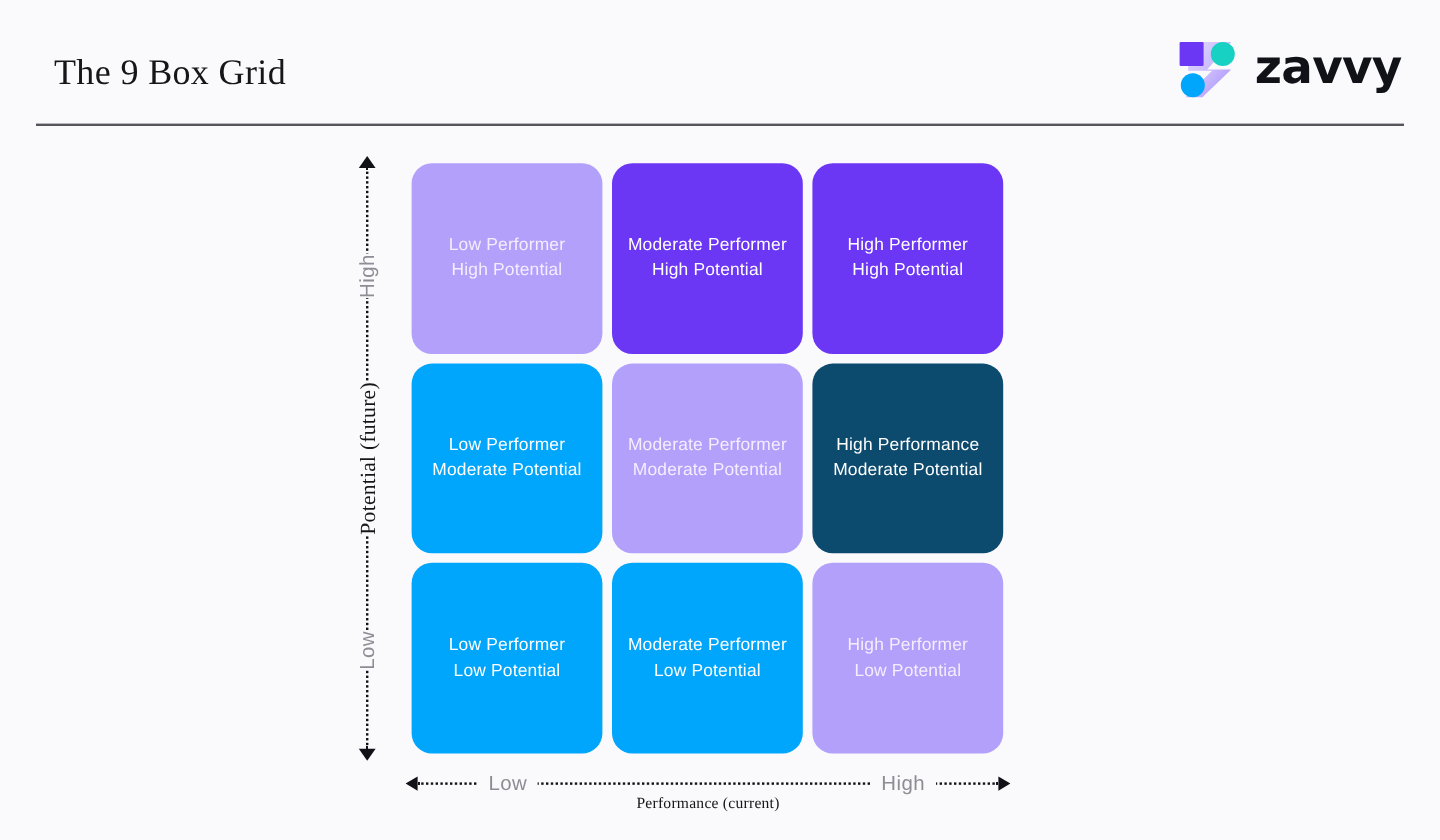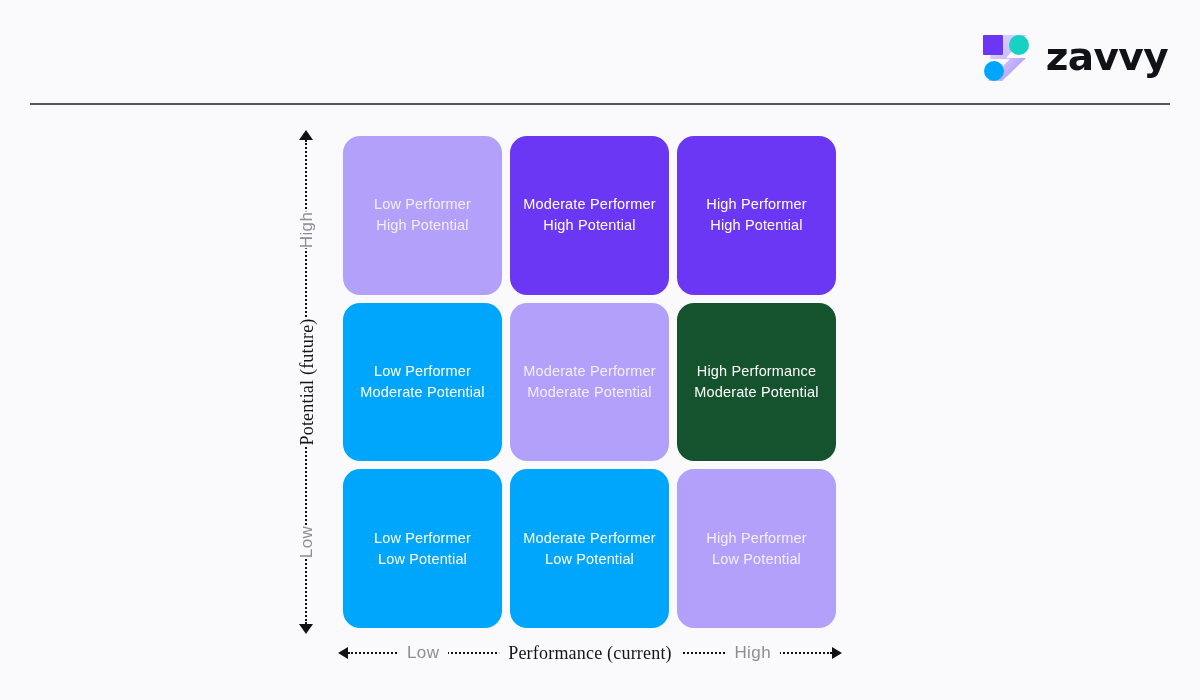--- a/index.html
+++ b/index.html
@@ -203,35 +203,37 @@
   #x-label-low {
     left: 60px;
     font-size: 17px;
     color: #8d8d95;
     letter-spacing: 0.4px;
   }
   #x-label-axis {
     left: 50%;
     transform: translate(-50%, -50%);
     font-family: "Liberation Serif", serif;
-    font-size: 18px;
+    font-size: 13px;
     color: #15151a;
     letter-spacing: 0.2px;
+    margin-top: 16px;
   }
   #x-label-high {
     right: 62px;
     font-size: 17px;
     color: #8d8d95;
     letter-spacing: 0.4px;
   }
 </style>
 </head>
 <body>
 
 <div id="header">
+  <div id="page-title">The 9 Box Grid</div>
   <div id="header-divider"></div>
 
   <div id="logo">
     <div id="logo-mark">
       <svg width="54" height="54" viewBox="0 0 54 54" xmlns="http://www.w3.org/2000/svg" aria-hidden="true">
         <defs>
           <linearGradient id="zgrad" x1="0" y1="0" x2="1" y2="1">
             <stop offset="0%" stop-color="#E3DCFE"></stop>
             <stop offset="55%" stop-color="#C9B9FC"></stop>
             <stop offset="100%" stop-color="#A58BFA"></stop>
@@ -274,21 +276,21 @@
     </div>
 
     <div class="cell" style="background: rgb(0, 166, 251);">
       <div class="cell-label">Low Performer
 Moderate Potential</div>
     </div>
     <div class="cell tint-light" style="background: rgb(179, 160, 251);">
       <div class="cell-label">Moderate Performer
 Moderate Potential</div>
     </div>
-    <div class="cell" style="background: #14532d;">
+    <div class="cell" style="background: #0c4a6e;">
       <div class="cell-label">High Performance
 Moderate Potential</div>
     </div>
 
     <div class="cell" style="background: rgb(0, 166, 251);">
       <div class="cell-label">Low Performer
 Low Potential</div>
     </div>
     <div class="cell" style="background: rgb(0, 166, 251);">
       <div class="cell-label">Moderate Performer

